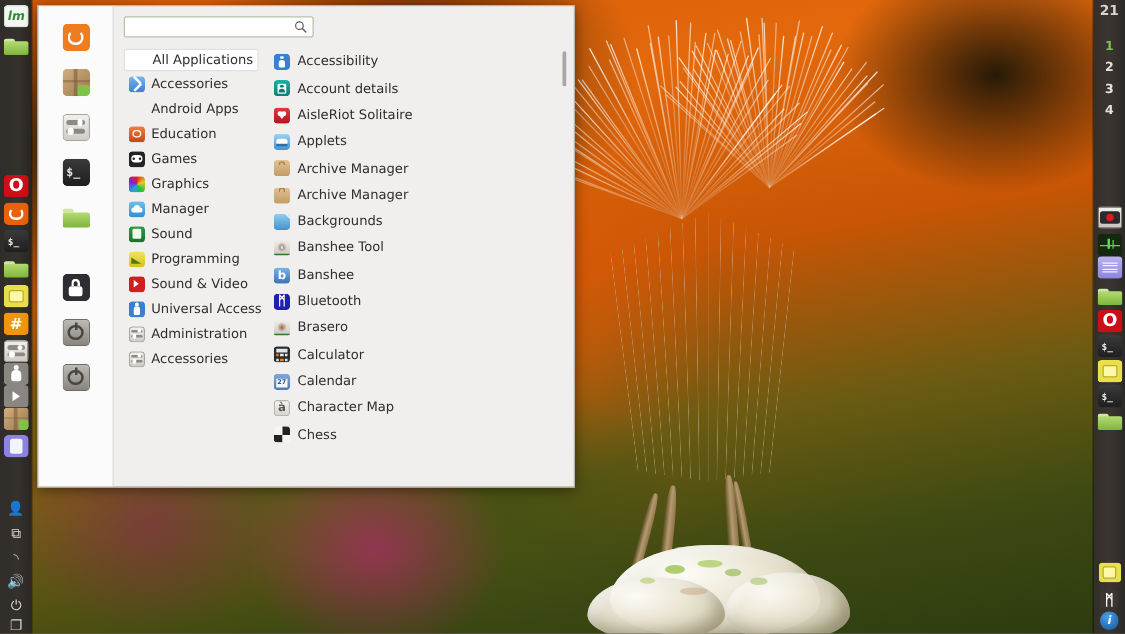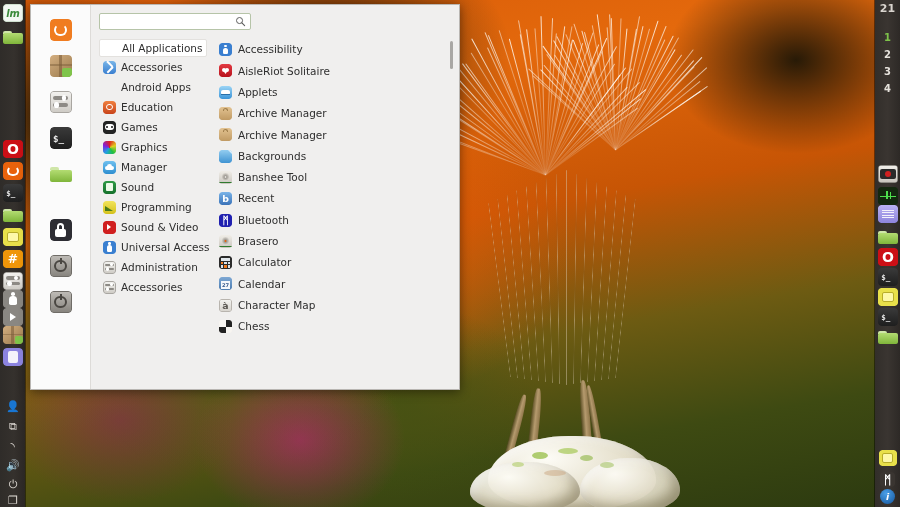--- a/index.html
+++ b/index.html
@@ -695,20 +695,31 @@
                   <span style="position: absolute; inset: 0px; background: rgb(58, 127, 208); border-radius: 3px;"></span>
                   <span style="position: absolute; left: 5.2px; top: 1.56px; width: 2.6px; height: 2.6px; background: rgb(255, 255, 255); border-radius: 50%;"></span>
                   <span style="position: absolute; left: 3.64px; top: 4.68px; width: 5.72px; height: 6.5px; background: rgb(255, 255, 255); border-radius: 40% 40% 20% 20%;"></span>
                 </span>
               </span>
               <span class="lbl">Accessibility</span>
             </div>
             <div class="app">
               <span class="ico">
                 <span style="display: block; width: 13px; height: 13px; position: relative; border-radius: 3px; overflow: hidden;">
+                  <span style="position: absolute; inset: 0px; background: linear-gradient(rgb(24, 179, 164), rgb(13, 125, 114)); border-radius: 3px;"></span>
+                  <span style="position: absolute; left: 3.12px; top: 2.08px; width: 6.76px; height: 8.84px; background: rgb(234, 252, 250); border-radius: 1px;"></span>
+                  <span style="position: absolute; left: 5.2px; top: 3.38px; width: 2.6px; height: 2.6px; background: rgb(13, 125, 114); border-radius: 50%;"></span>
+                  <span style="position: absolute; left: 4.16px; top: 6.5px; width: 4.68px; height: 3.12px; background: rgb(13, 125, 114); border-radius: 3px 3px 0px 0px;"></span>
+                </span>
+              </span>
+              <span class="lbl">Account details</span>
+            </div>
+            <div class="app">
+              <span class="ico">
+                <span style="display: block; width: 13px; height: 13px; position: relative; border-radius: 3px; overflow: hidden;">
                   <span style="position: absolute; inset: 0px; background: linear-gradient(rgb(226, 58, 66), rgb(184, 18, 28)); border-radius: 3px;"></span>
                   <span style="position: absolute; left: 2.86px; top: 3.38px; width: 3.9px; height: 3.9px; background: rgb(255, 255, 255); border-radius: 50%;"></span>
                   <span style="position: absolute; left: 6.24px; top: 3.38px; width: 3.9px; height: 3.9px; background: rgb(255, 255, 255); border-radius: 50%;"></span>
                   <span style="position: absolute; left: 3.38px; top: 4.94px; width: 6.24px; height: 4.68px; background: rgb(255, 255, 255); clip-path: polygon(0px 0px, 100% 0px, 50% 100%);"></span>
                 </span>
               </span>
               <span class="lbl">AisleRiot Solitaire</span>
             </div>
             <div class="app">
               <span class="ico">
@@ -757,21 +768,21 @@
               </span>
               <span class="lbl">Banshee Tool</span>
             </div>
             <div class="app">
               <span class="ico">
                 <span style="display: block; width: 13px; height: 13px; position: relative; border-radius: 3px; overflow: hidden;">
                   <span style="position: absolute; inset: 0px; background: linear-gradient(rgb(122, 180, 232), rgb(58, 114, 184)); border-radius: 3px;"></span>
                   <span style="position: absolute; inset: 0px; display: flex; align-items: center; justify-content: center; font-weight: bold; font-family: &quot;DejaVu Sans&quot;, sans-serif; color: rgb(255, 255, 255); font-size: 9.36px;">b</span>
                 </span>
               </span>
-              <span class="lbl">Recent</span>
+              <span class="lbl">Banshee</span>
             </div>
             <div class="app">
               <span class="ico">
                 <span style="display: block; width: 13px; height: 13px; position: relative; border-radius: 3px; overflow: hidden;">
                   <span style="position: absolute; inset: 0px; background: rgb(32, 32, 176); border-radius: 3px;"></span>
                   <span style="position: absolute; inset: 0px; display: flex; align-items: center; justify-content: center; font-weight: bold; font-family: &quot;DejaVu Sans&quot;, sans-serif; color: rgb(255, 255, 255); font-size: 10.4px;">ᛗ</span>
                 </span>
               </span>
               <span class="lbl">Bluetooth</span>
             </div>

